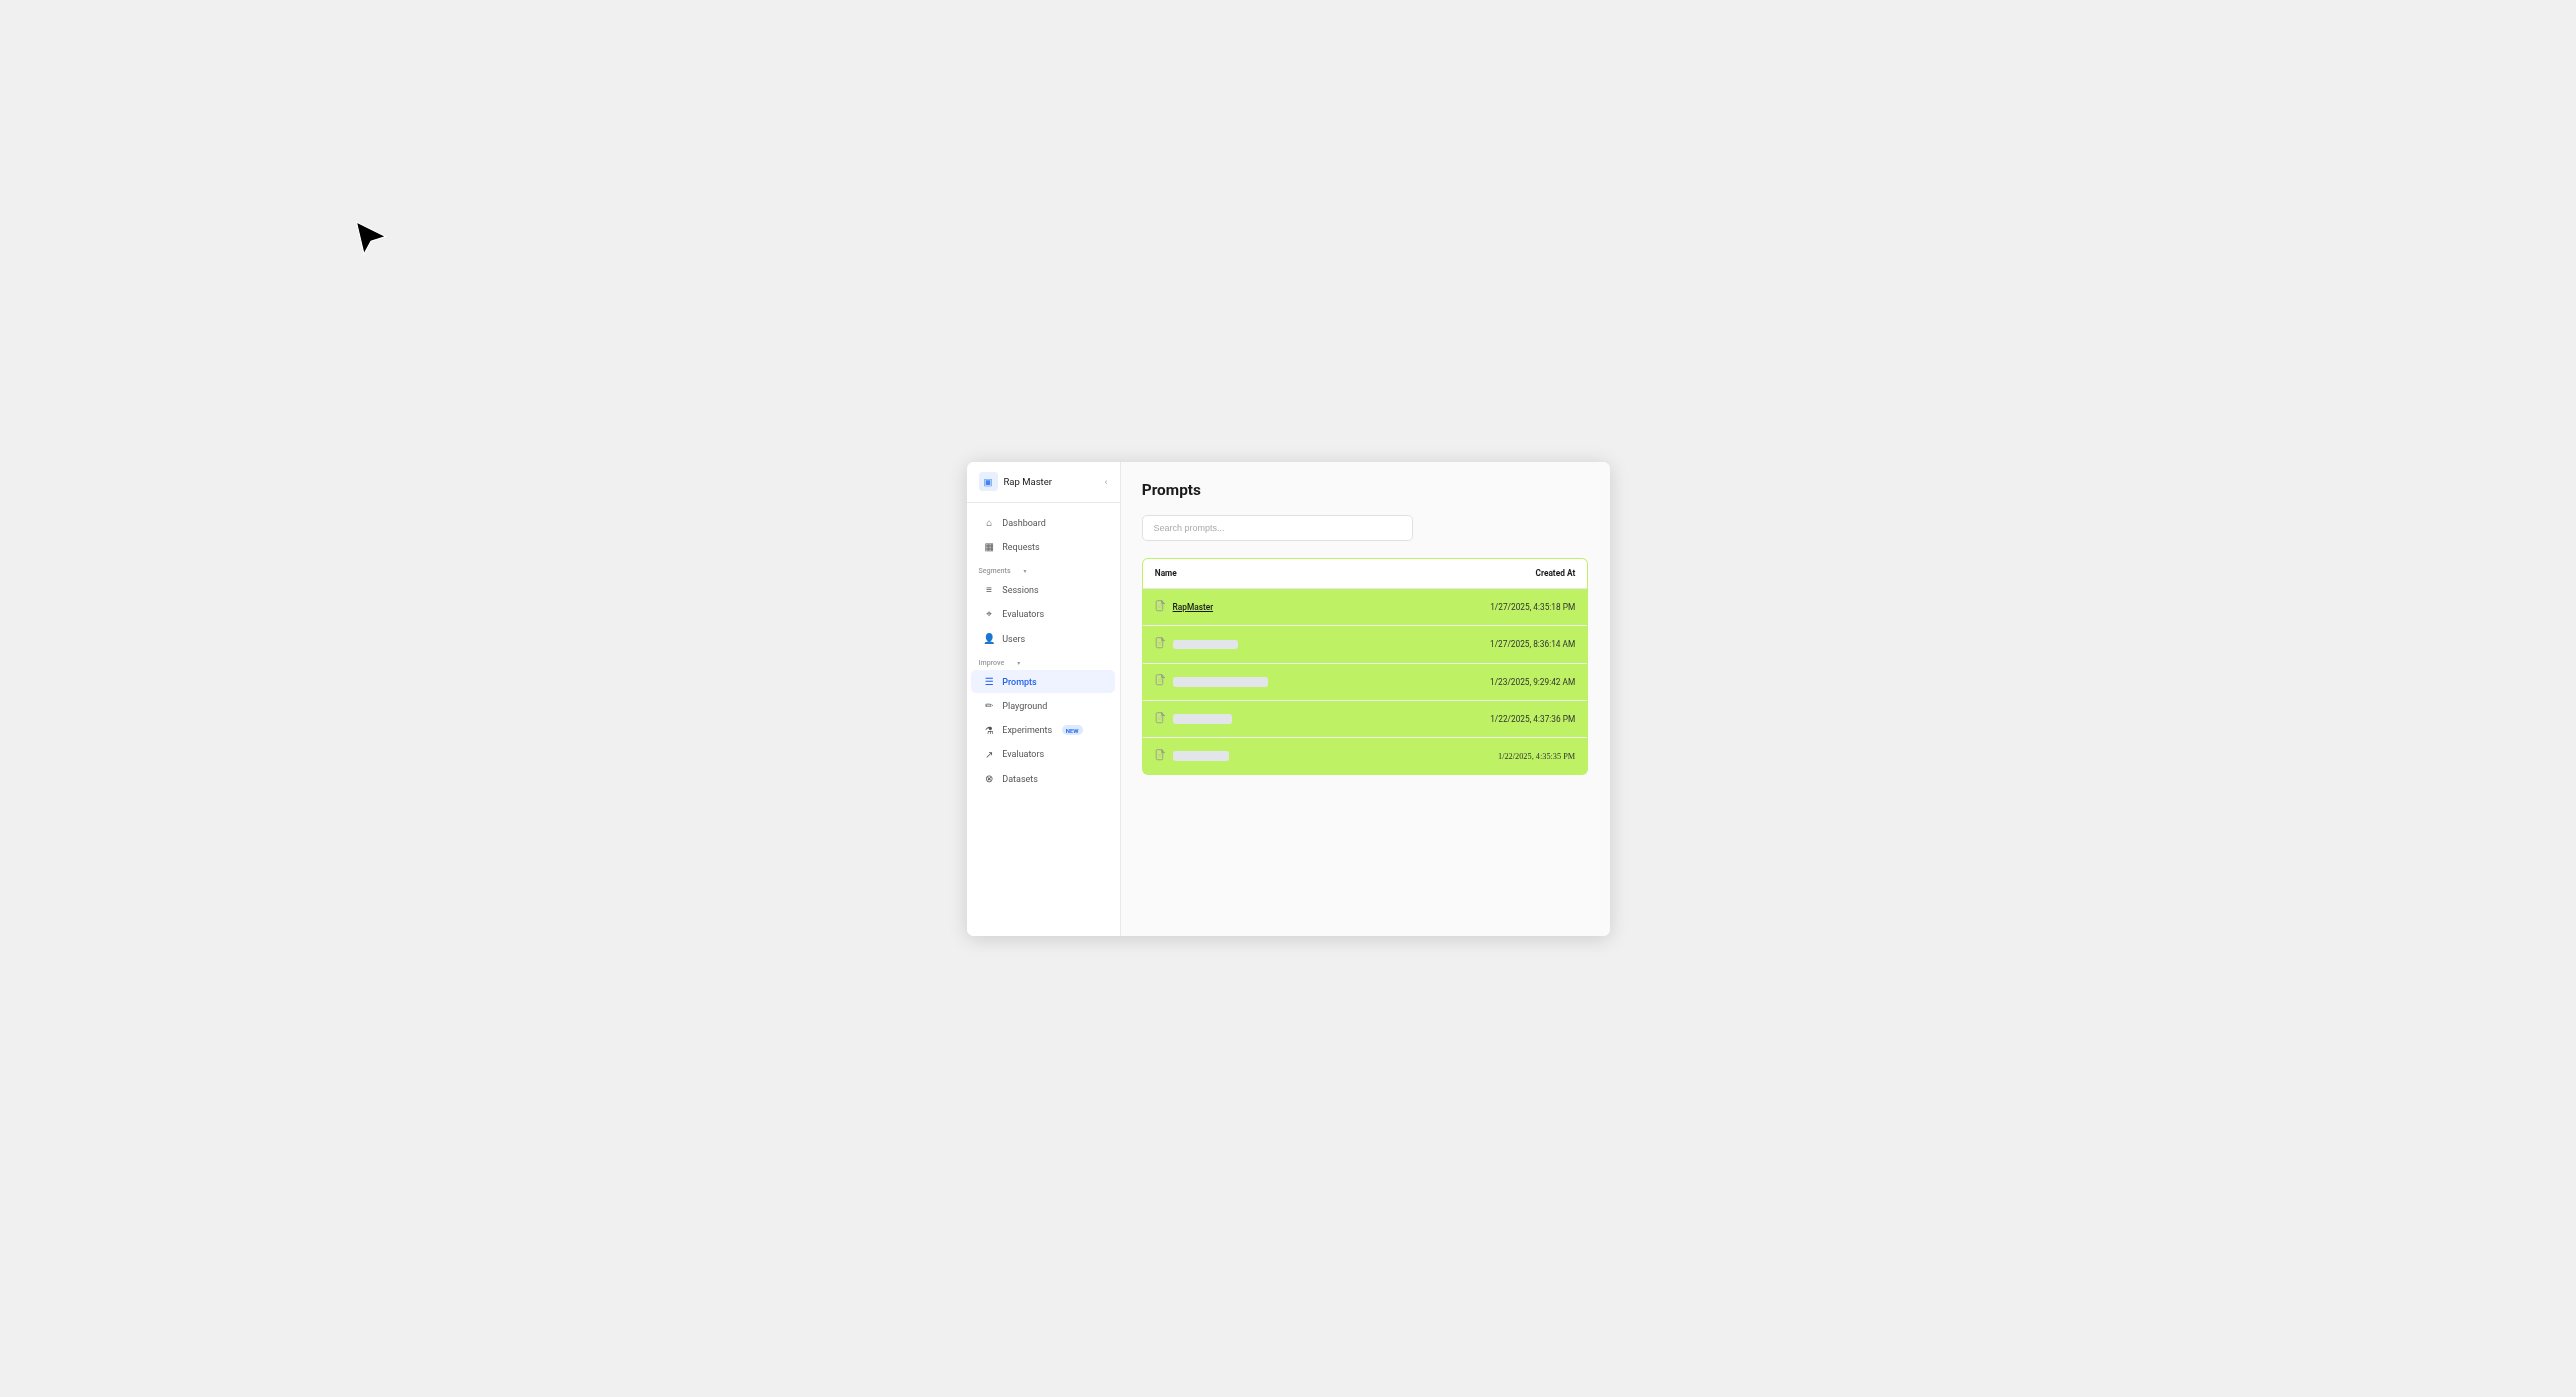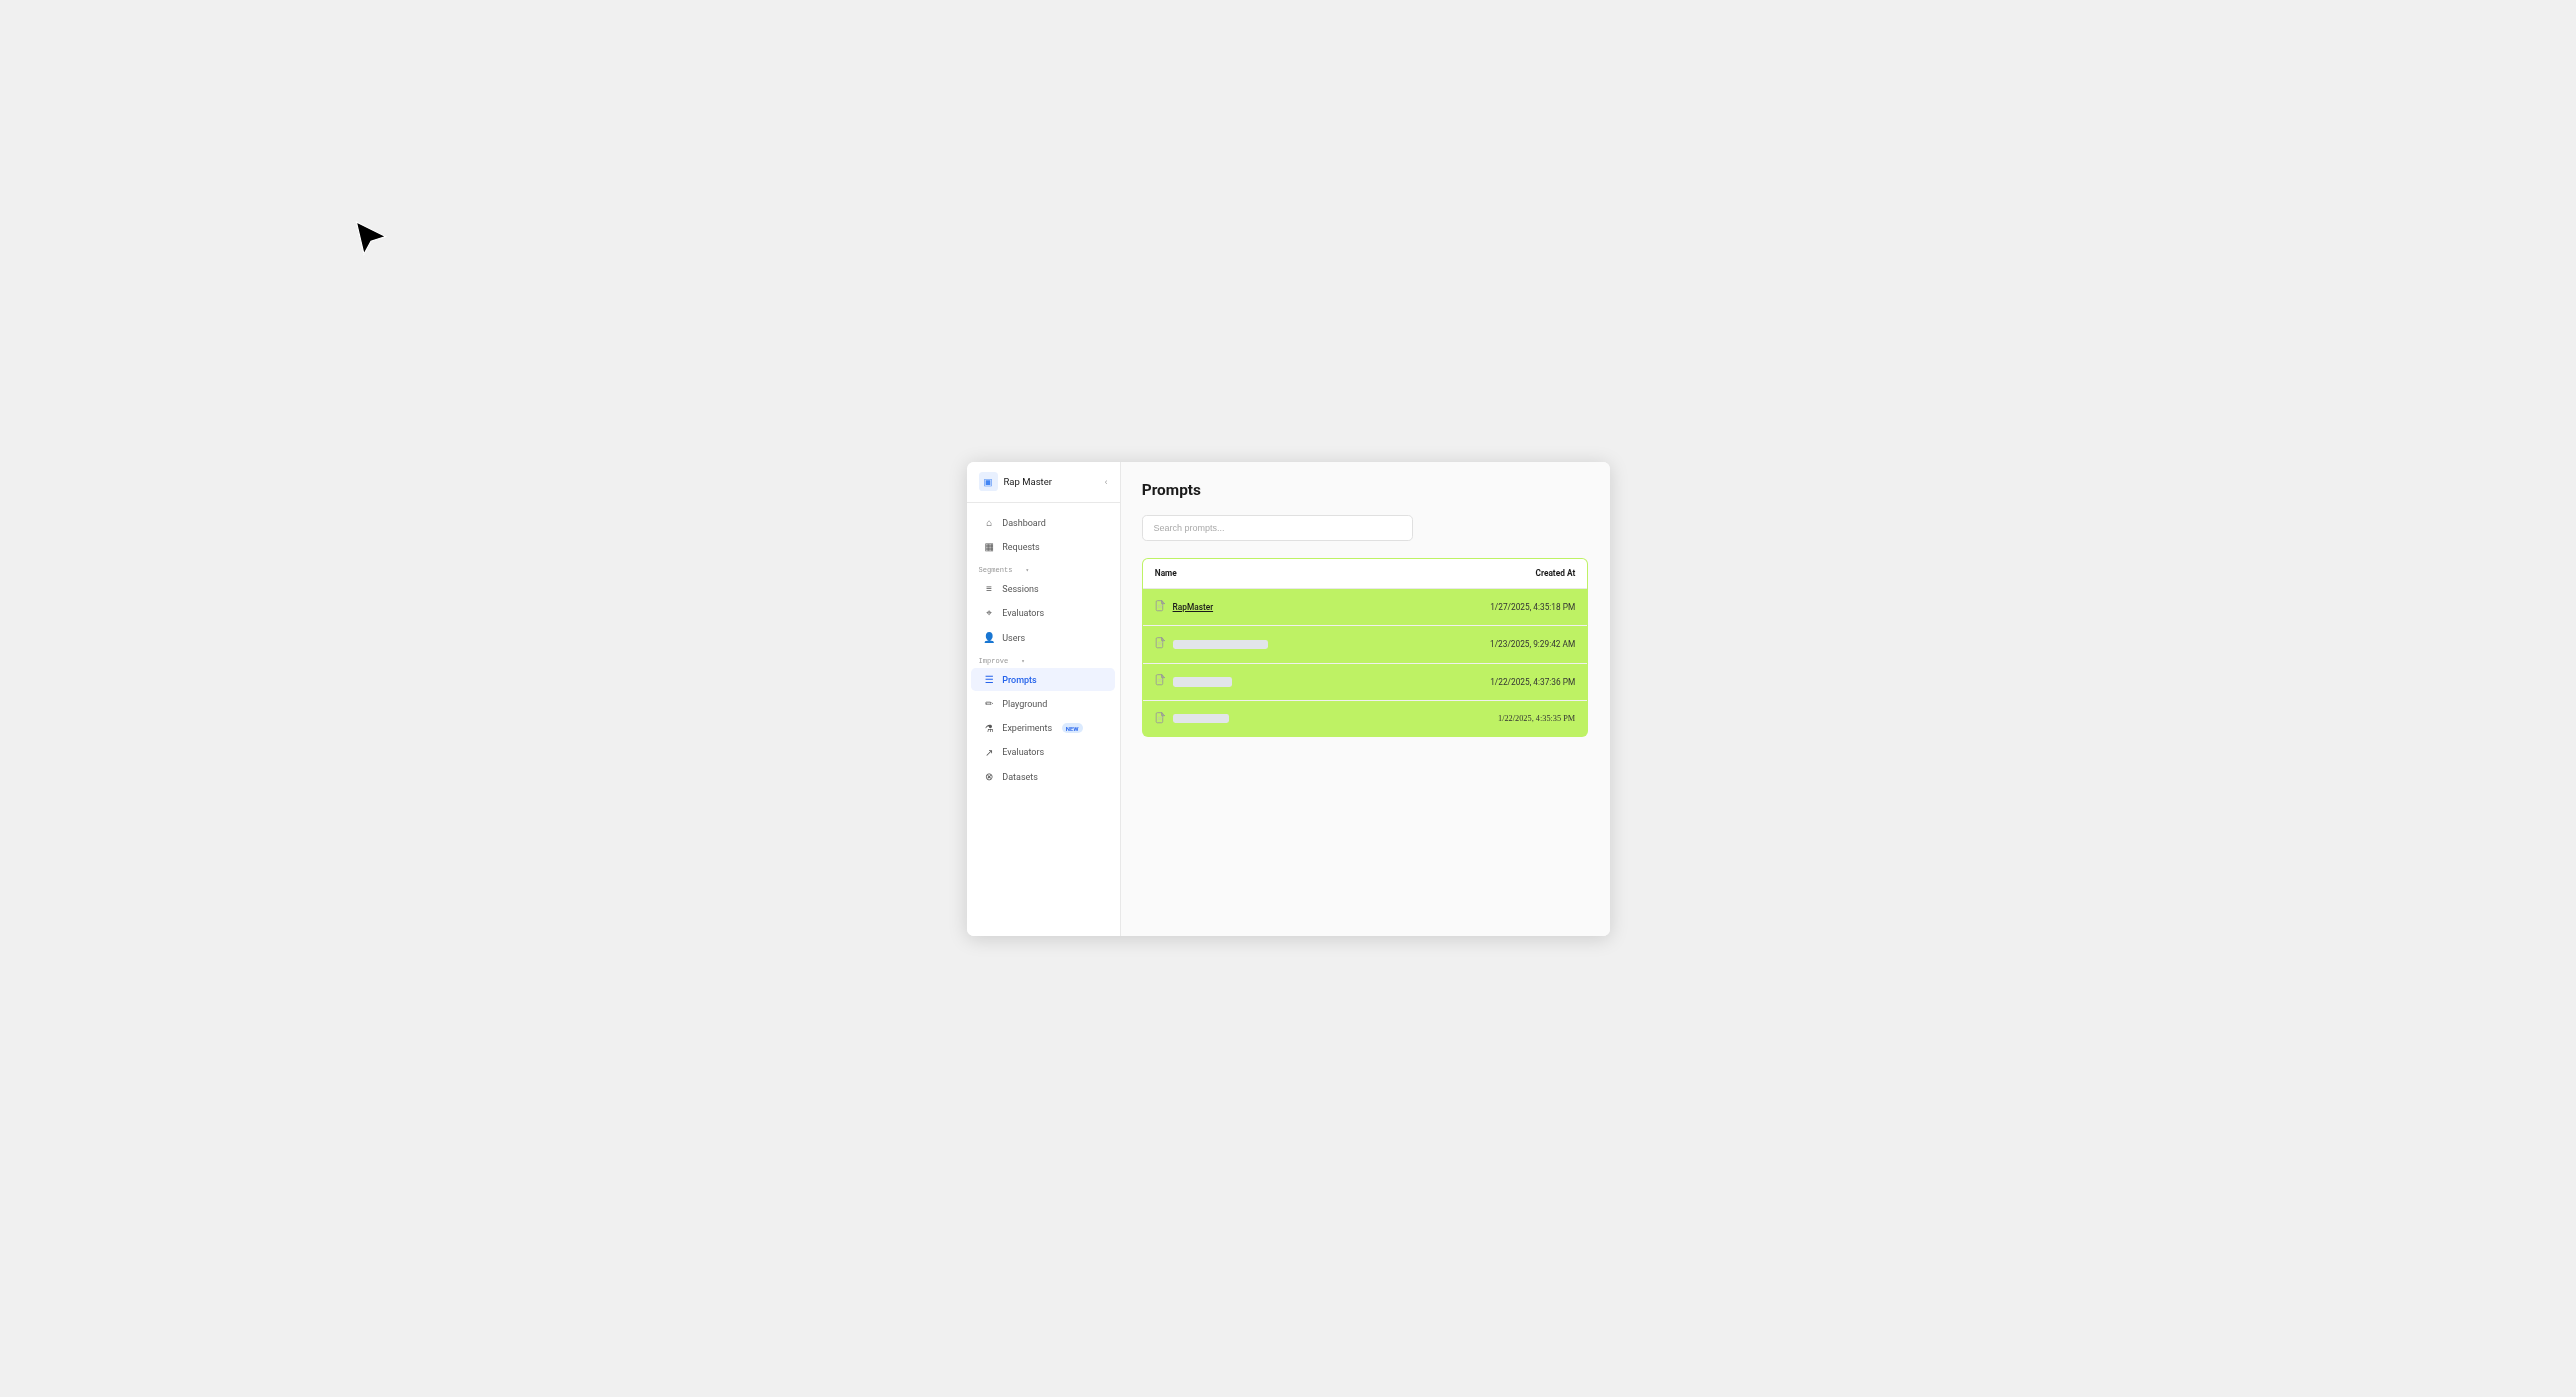--- a/index.html
+++ b/index.html
@@ -95,21 +95,20 @@
       color: inherit;
     }
     .nav-section-label {
       padding: 6px 12px 2.4px;
       font-size: 7.1px;
       color: #999;
       font-weight: 500;
       display: flex;
       align-items: center;
       gap: 13px;
-      font-family: Liberation Mono, monospace;
     }
     .nav-section-label .chevron {
       font-size: 6px;
     }
     .badge-new {
       background: #dbeafe;
       color: #2563eb;
       font-size: 6px;
       font-weight: 600;
       padding: 1.2px 4.1px;
@@ -307,20 +306,35 @@
           <tr>
             <td>
               <div class="prompt-name-cell">
                 <span class="prompt-file-icon"><svg width="10.7" height="12" viewBox="0 0 18 20" fill="none" xmlns="http://www.w3.org/2000/svg">
                     <rect x="2" y="1" width="11" height="17" rx="2" stroke="#999" stroke-width="1.5"></rect>
                     <path d="M11 1L16 6" stroke="#999" stroke-width="1.5" stroke-linecap="round"></path>
                     <path d="M11 1V6H16" stroke="#999" stroke-width="1.5" stroke-linecap="round" stroke-linejoin="round"></path>
                     <line x1="5" y1="9" x2="13" y2="9" stroke="#bbb" stroke-width="1"></line>
                     <line x1="5" y1="12" x2="11" y2="12" stroke="#bbb" stroke-width="1"></line>
                   </svg></span>
+                <span class="prompt-name-blur" style="width: 65px;"></span>
+              </div>
+            </td>
+            <td class="col-created-value">1/27/2025, 8:36:14 AM</td>
+          </tr>
+          <tr>
+            <td>
+              <div class="prompt-name-cell">
+                <span class="prompt-file-icon"><svg width="10.7" height="12" viewBox="0 0 18 20" fill="none" xmlns="http://www.w3.org/2000/svg">
+                    <rect x="2" y="1" width="11" height="17" rx="2" stroke="#999" stroke-width="1.5"></rect>
+                    <path d="M11 1L16 6" stroke="#999" stroke-width="1.5" stroke-linecap="round"></path>
+                    <path d="M11 1V6H16" stroke="#999" stroke-width="1.5" stroke-linecap="round" stroke-linejoin="round"></path>
+                    <line x1="5" y1="9" x2="13" y2="9" stroke="#bbb" stroke-width="1"></line>
+                    <line x1="5" y1="12" x2="11" y2="12" stroke="#bbb" stroke-width="1"></line>
+                  </svg></span>
                 <span class="prompt-name-blur" style="width: 95px;"></span>
               </div>
             </td>
             <td class="col-created-value">1/23/2025, 9:29:42 AM</td>
           </tr>
           <tr>
             <td>
               <div class="prompt-name-cell">
                 <span class="prompt-file-icon"><svg width="10.7" height="12" viewBox="0 0 18 20" fill="none" xmlns="http://www.w3.org/2000/svg">
                     <rect x="2" y="1" width="11" height="17" rx="2" stroke="#999" stroke-width="1.5"></rect>

